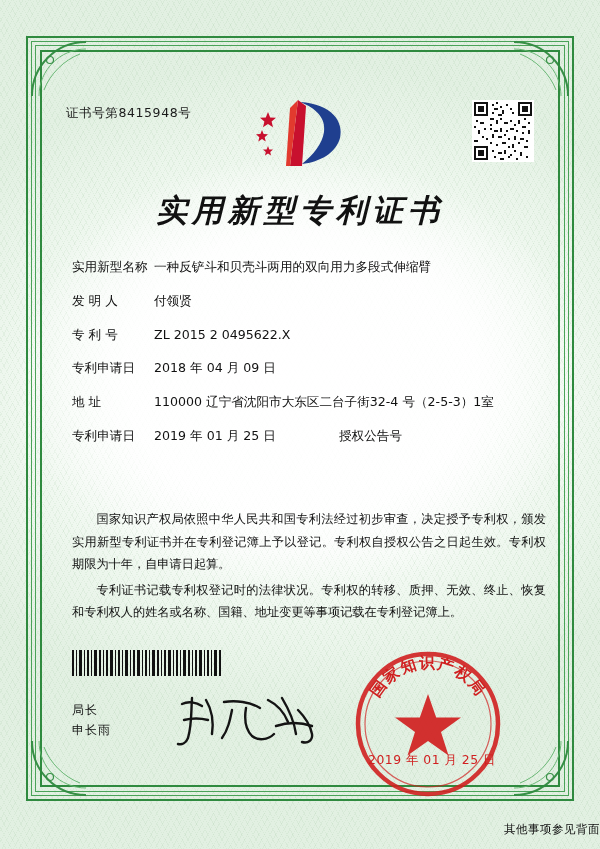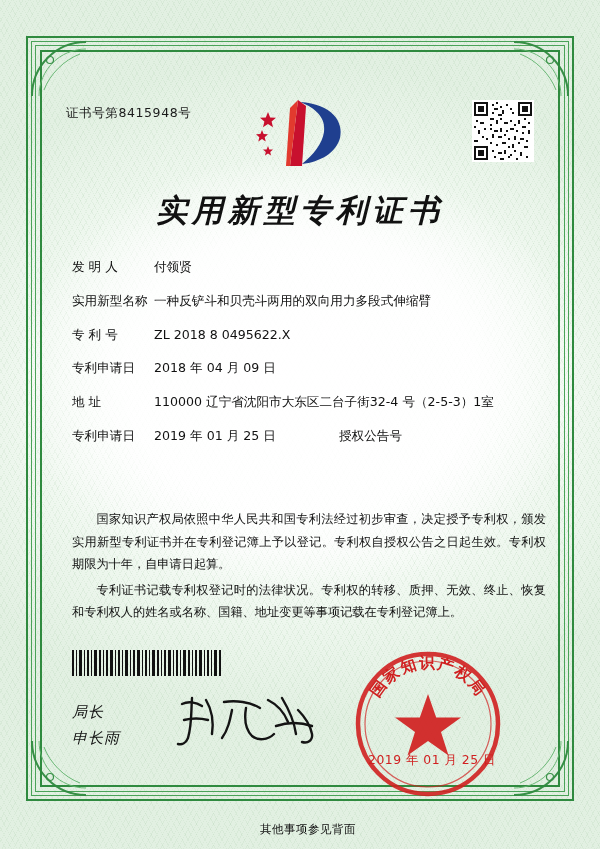--- a/index.html
+++ b/index.html
@@ -200,24 +200,23 @@
     top: 650px;
     width: 150px;
     height: 26px;
   }
 
   
   .sig-block {
     position: absolute;
     left: 72px;
     top: 700px;
-    font-size: 15px;
+    font-size: 12px;
     line-height: 1.7;
     color: #111111;
-    font-style: italic;
   }
   .sig-line { letter-spacing: 1px; }
 
   
   .handwriting {
     position: absolute;
     left: 172px;
     top: 690px;
     width: 150px;
     height: 62px;
@@ -250,21 +249,21 @@
     top: 790px;
     text-align: center;
     font-size: 11.5px;
     color: #111111;
   }
   .footer-note {
     position: absolute;
     left: 0;
     right: 0;
     top: 822px;
-    text-align: center;
+    text-align: right;
     font-size: 11.5px;
     color: #111111;
     letter-spacing: 0.5px;
     margin-left: 16px;
   }
 </style>
 </head>
 <body>
 
 <div class="page">
@@ -408,30 +407,30 @@
         <rect x="21" y="28" width="1" height="1"></rect>
           <rect x="8" y="11" width="1" height="1"></rect>
       </g>
     </svg>
   </div>
 
   <div class="doc-title">实用新型专利证书</div>
 
   <div class="fields">
     <div class="field-row">
+      <div class="field-label">实用新型名称</div>
+      <div class="field-value">一种反铲斗和贝壳斗两用的双向用力多段式伸缩臂</div>
+    </div>
+    <div class="field-row">
       <div class="field-label">发 明 人</div>
       <div class="field-value">付领贤</div>
     </div>
     <div class="field-row">
-      <div class="field-label">实用新型名称</div>
-      <div class="field-value">一种反铲斗和贝壳斗两用的双向用力多段式伸缩臂</div>
-    </div>
-    <div class="field-row">
       <div class="field-label">专 利 号</div>
-      <div class="field-value">ZL 2018 8 0495622.X</div>
+      <div class="field-value">ZL 2015 2 0495622.X</div>
     </div>
     <div class="field-row">
       <div class="field-label">专利申请日</div>
       <div class="field-value">2018 年 04 月 09 日</div>
     </div>
     <div class="field-row">
       <div class="field-label">地  址</div>
       <div class="field-value">110000 辽宁省沈阳市大东区二台子街32-4 号（2-5-3）1室</div>
     </div>
     <div class="field-row dual">

